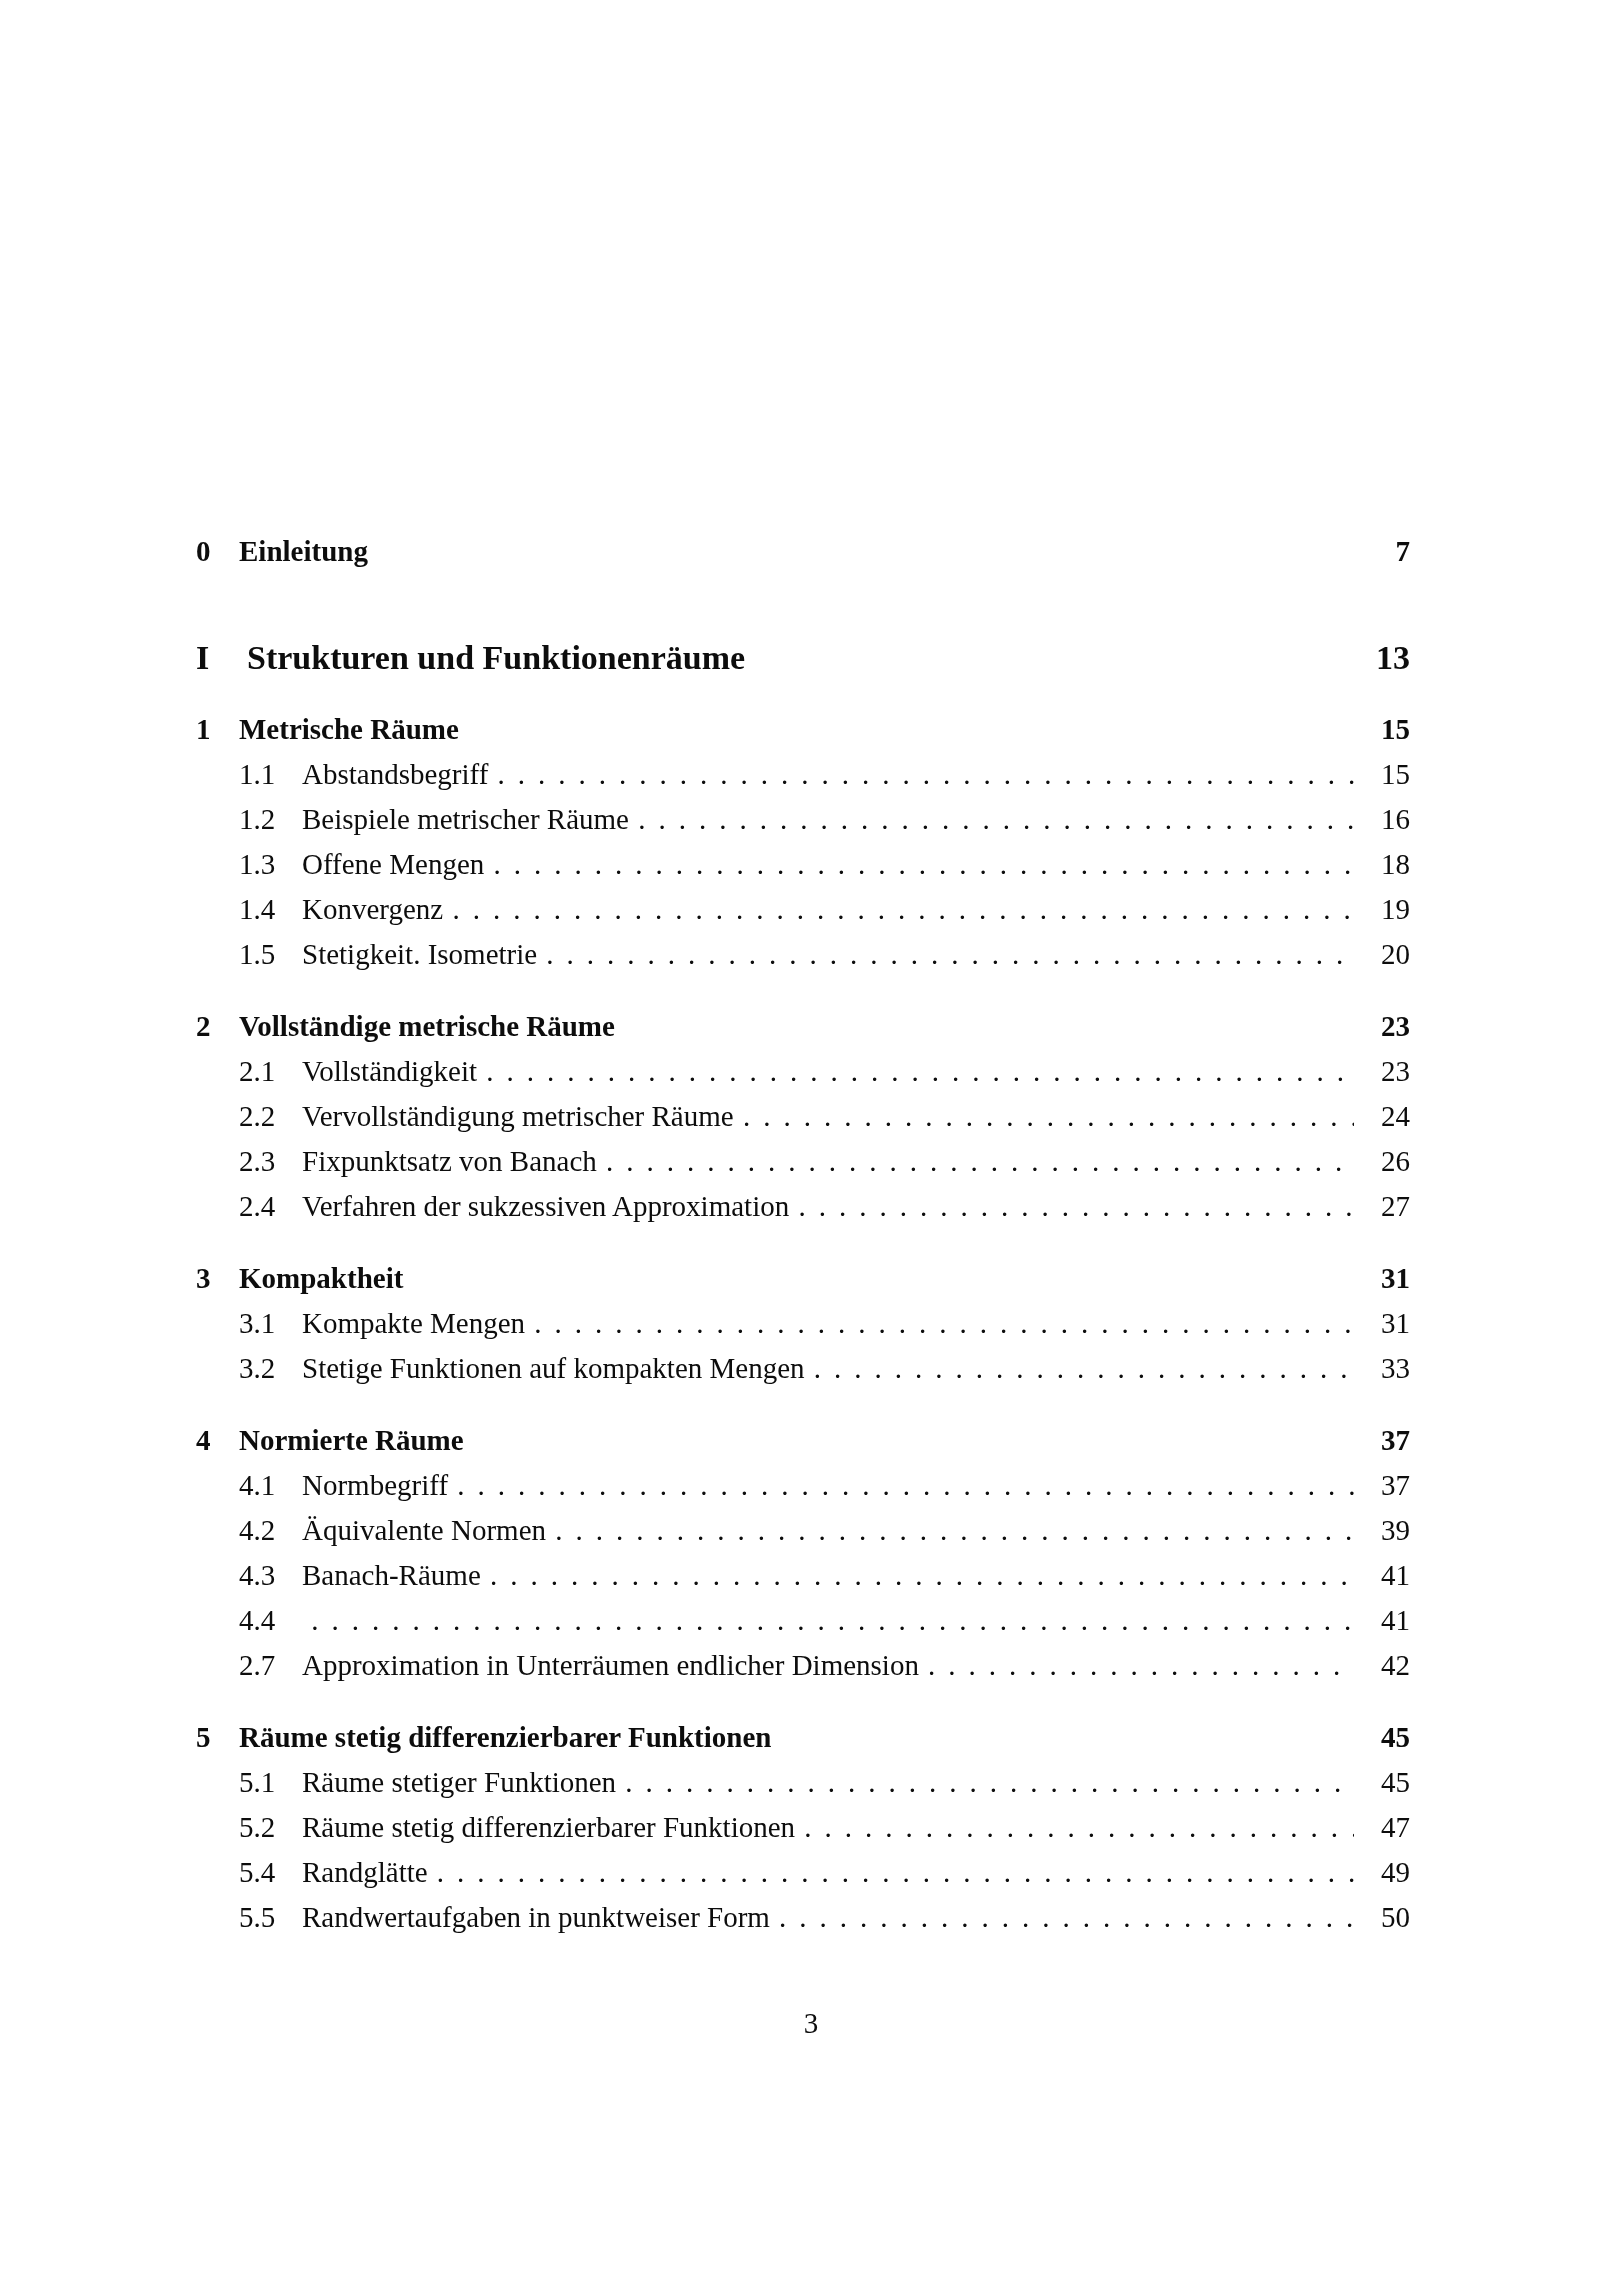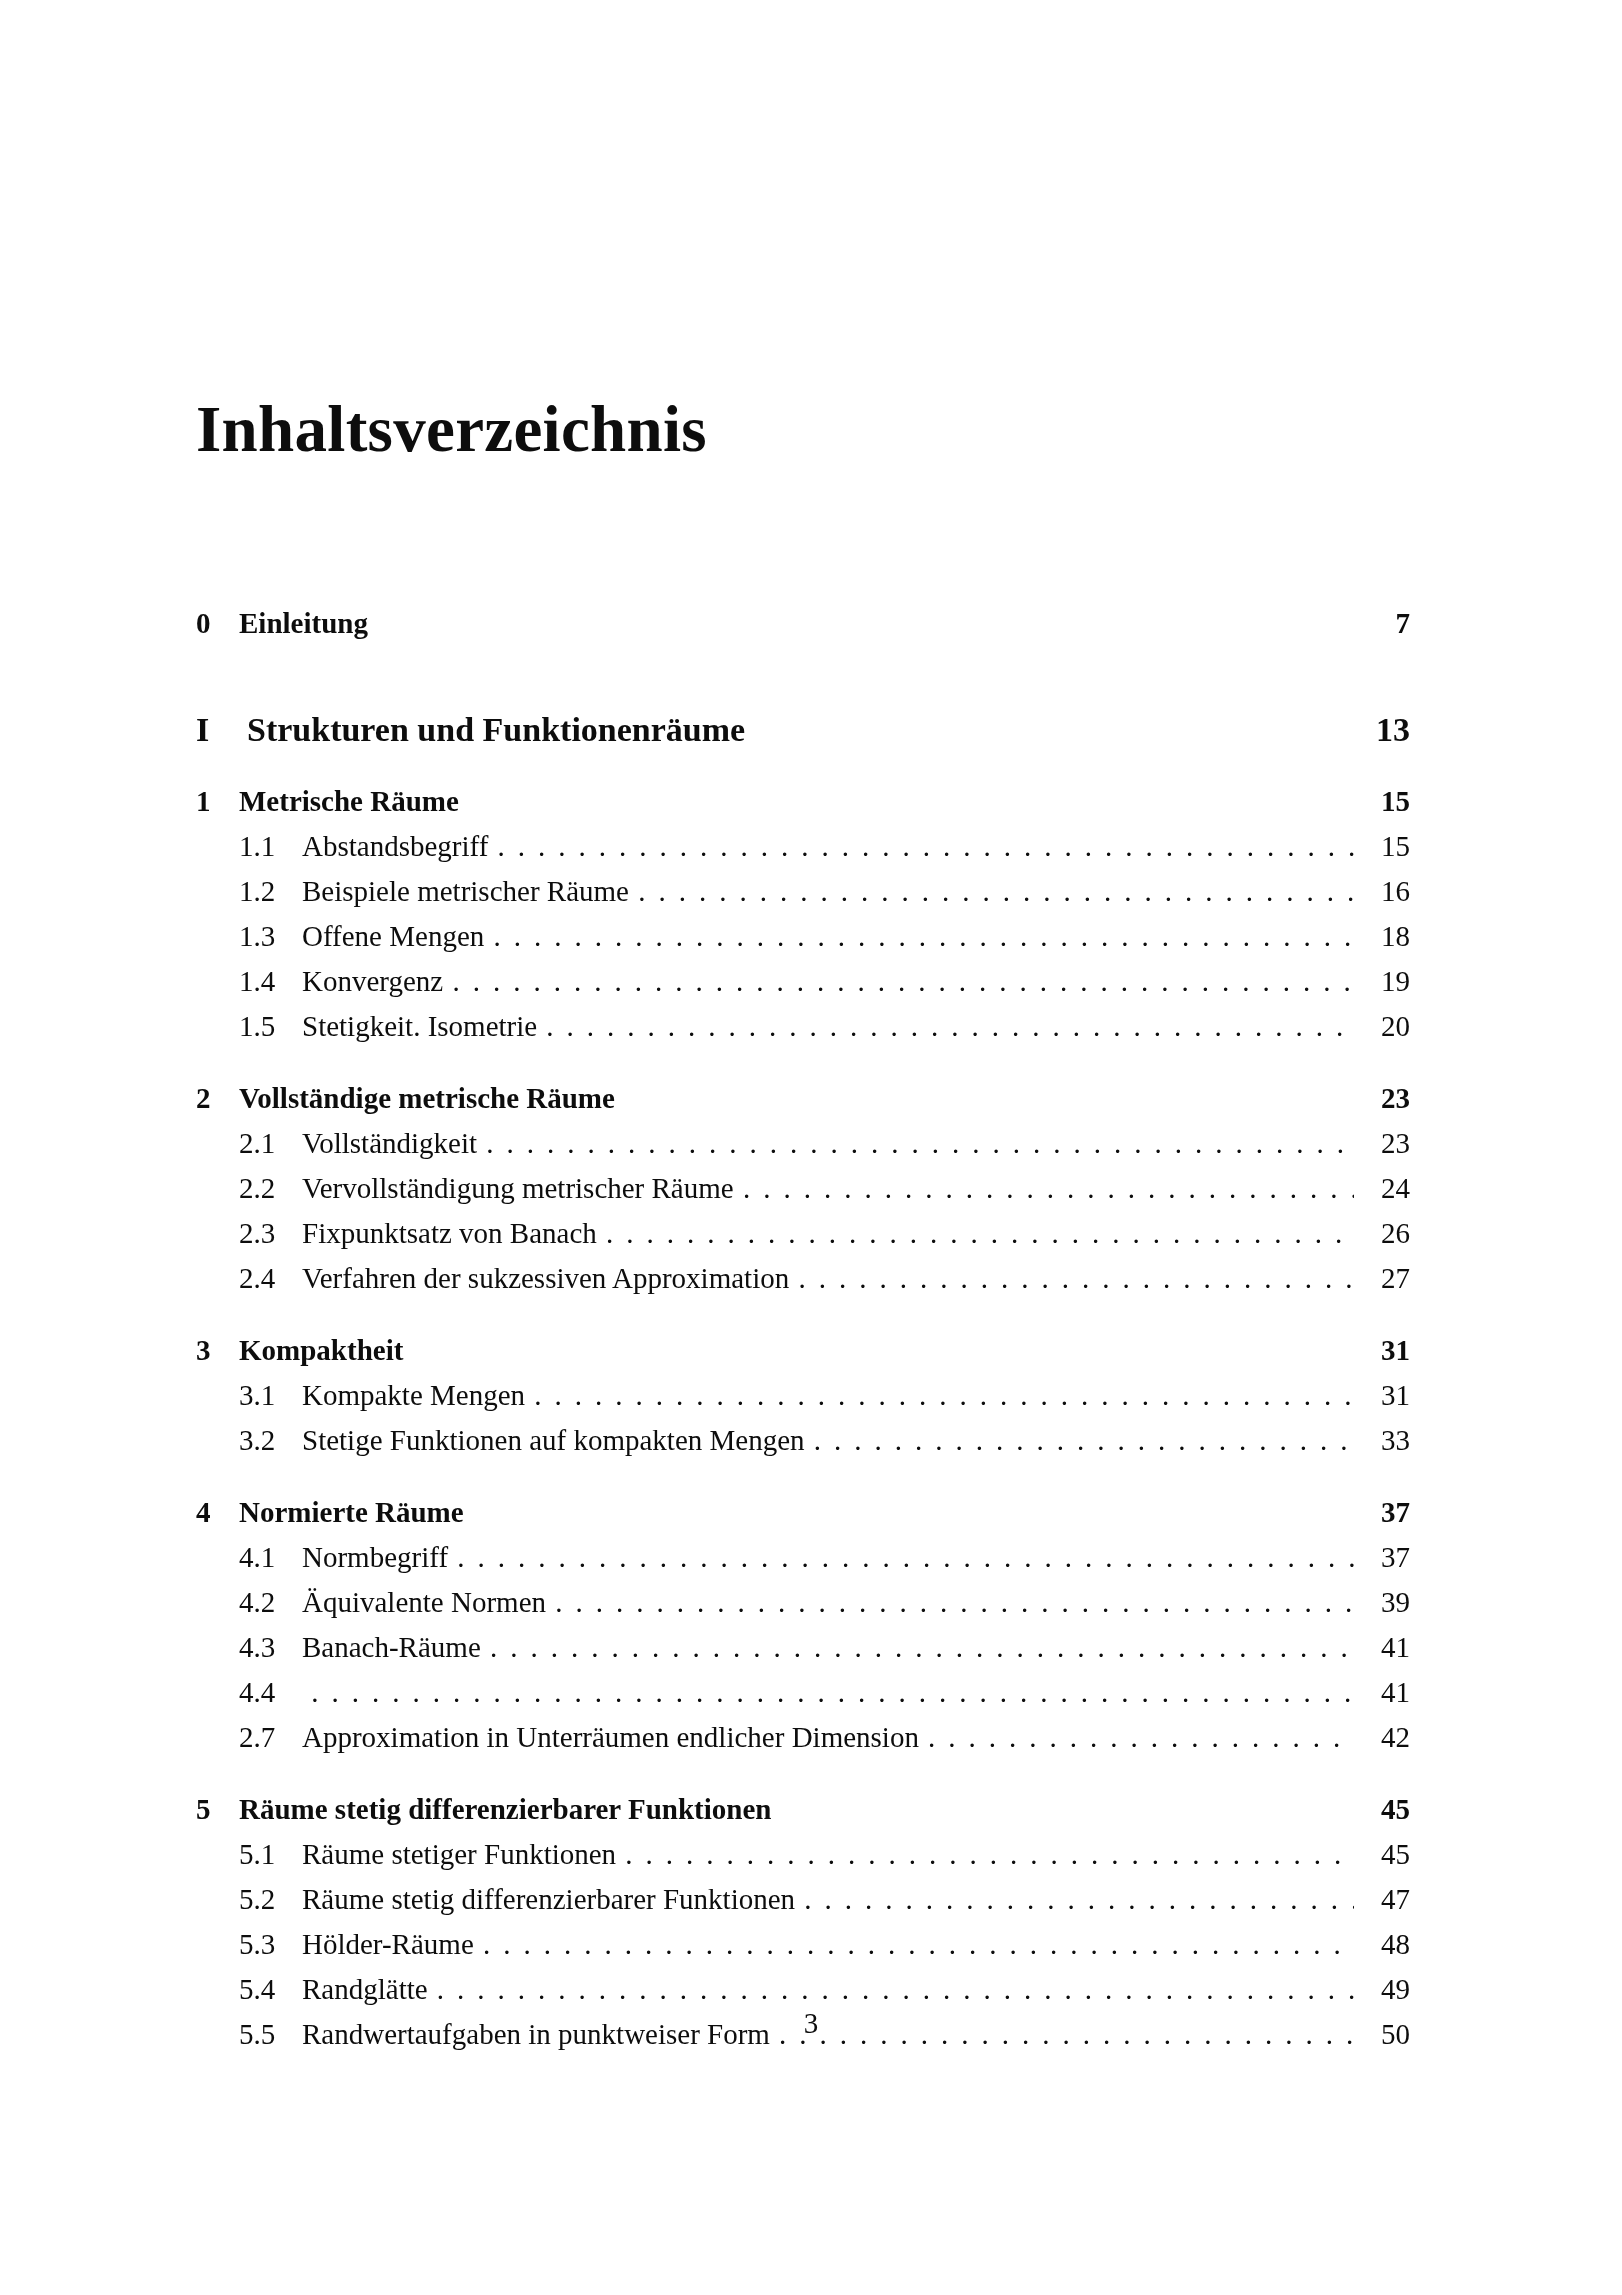--- a/index.html
+++ b/index.html
@@ -80,21 +80,20 @@
     width: 1622px;
     text-align: center;
     font-size: 29px;
     line-height: 39px;
   }
 </style>
 </head>
 <body>
 
 <div class="content">
-  <h1 class="doc-title">Inhaltsverzeichnis</h1>
   <div id="toc-list">
       <div class="toc-row chapter">
         <span class="num">0</span>
         <span class="label">Einleitung</span>
         <span class="dots"></span>
         <span class="page">7</span>
       </div>
       <div class="toc-row part">
         <span class="num">I</span>
         <span class="label">Strukturen und Funktionenräume</span>
@@ -232,26 +231,20 @@
         <span class="dots"></span>
         <span class="page">45</span>
       </div>
       <div class="toc-row section">
         <span class="num">5.2</span>
         <span class="label">Räume stetig differenzierbarer Funktionen</span>
         <span class="dots"></span>
         <span class="page">47</span>
       </div>
       <div class="toc-row section">
-        <span class="num">5.3</span>
-        <span class="label">Hölder-Räume</span>
-        <span class="dots"></span>
-        <span class="page">48</span>
-      </div>
-      <div class="toc-row section">
         <span class="num">5.4</span>
         <span class="label">Randglätte</span>
         <span class="dots"></span>
         <span class="page">49</span>
       </div>
       <div class="toc-row section">
         <span class="num">5.5</span>
         <span class="label">Randwertaufgaben in punktweiser Form</span>
         <span class="dots"></span>
         <span class="page">50</span>

